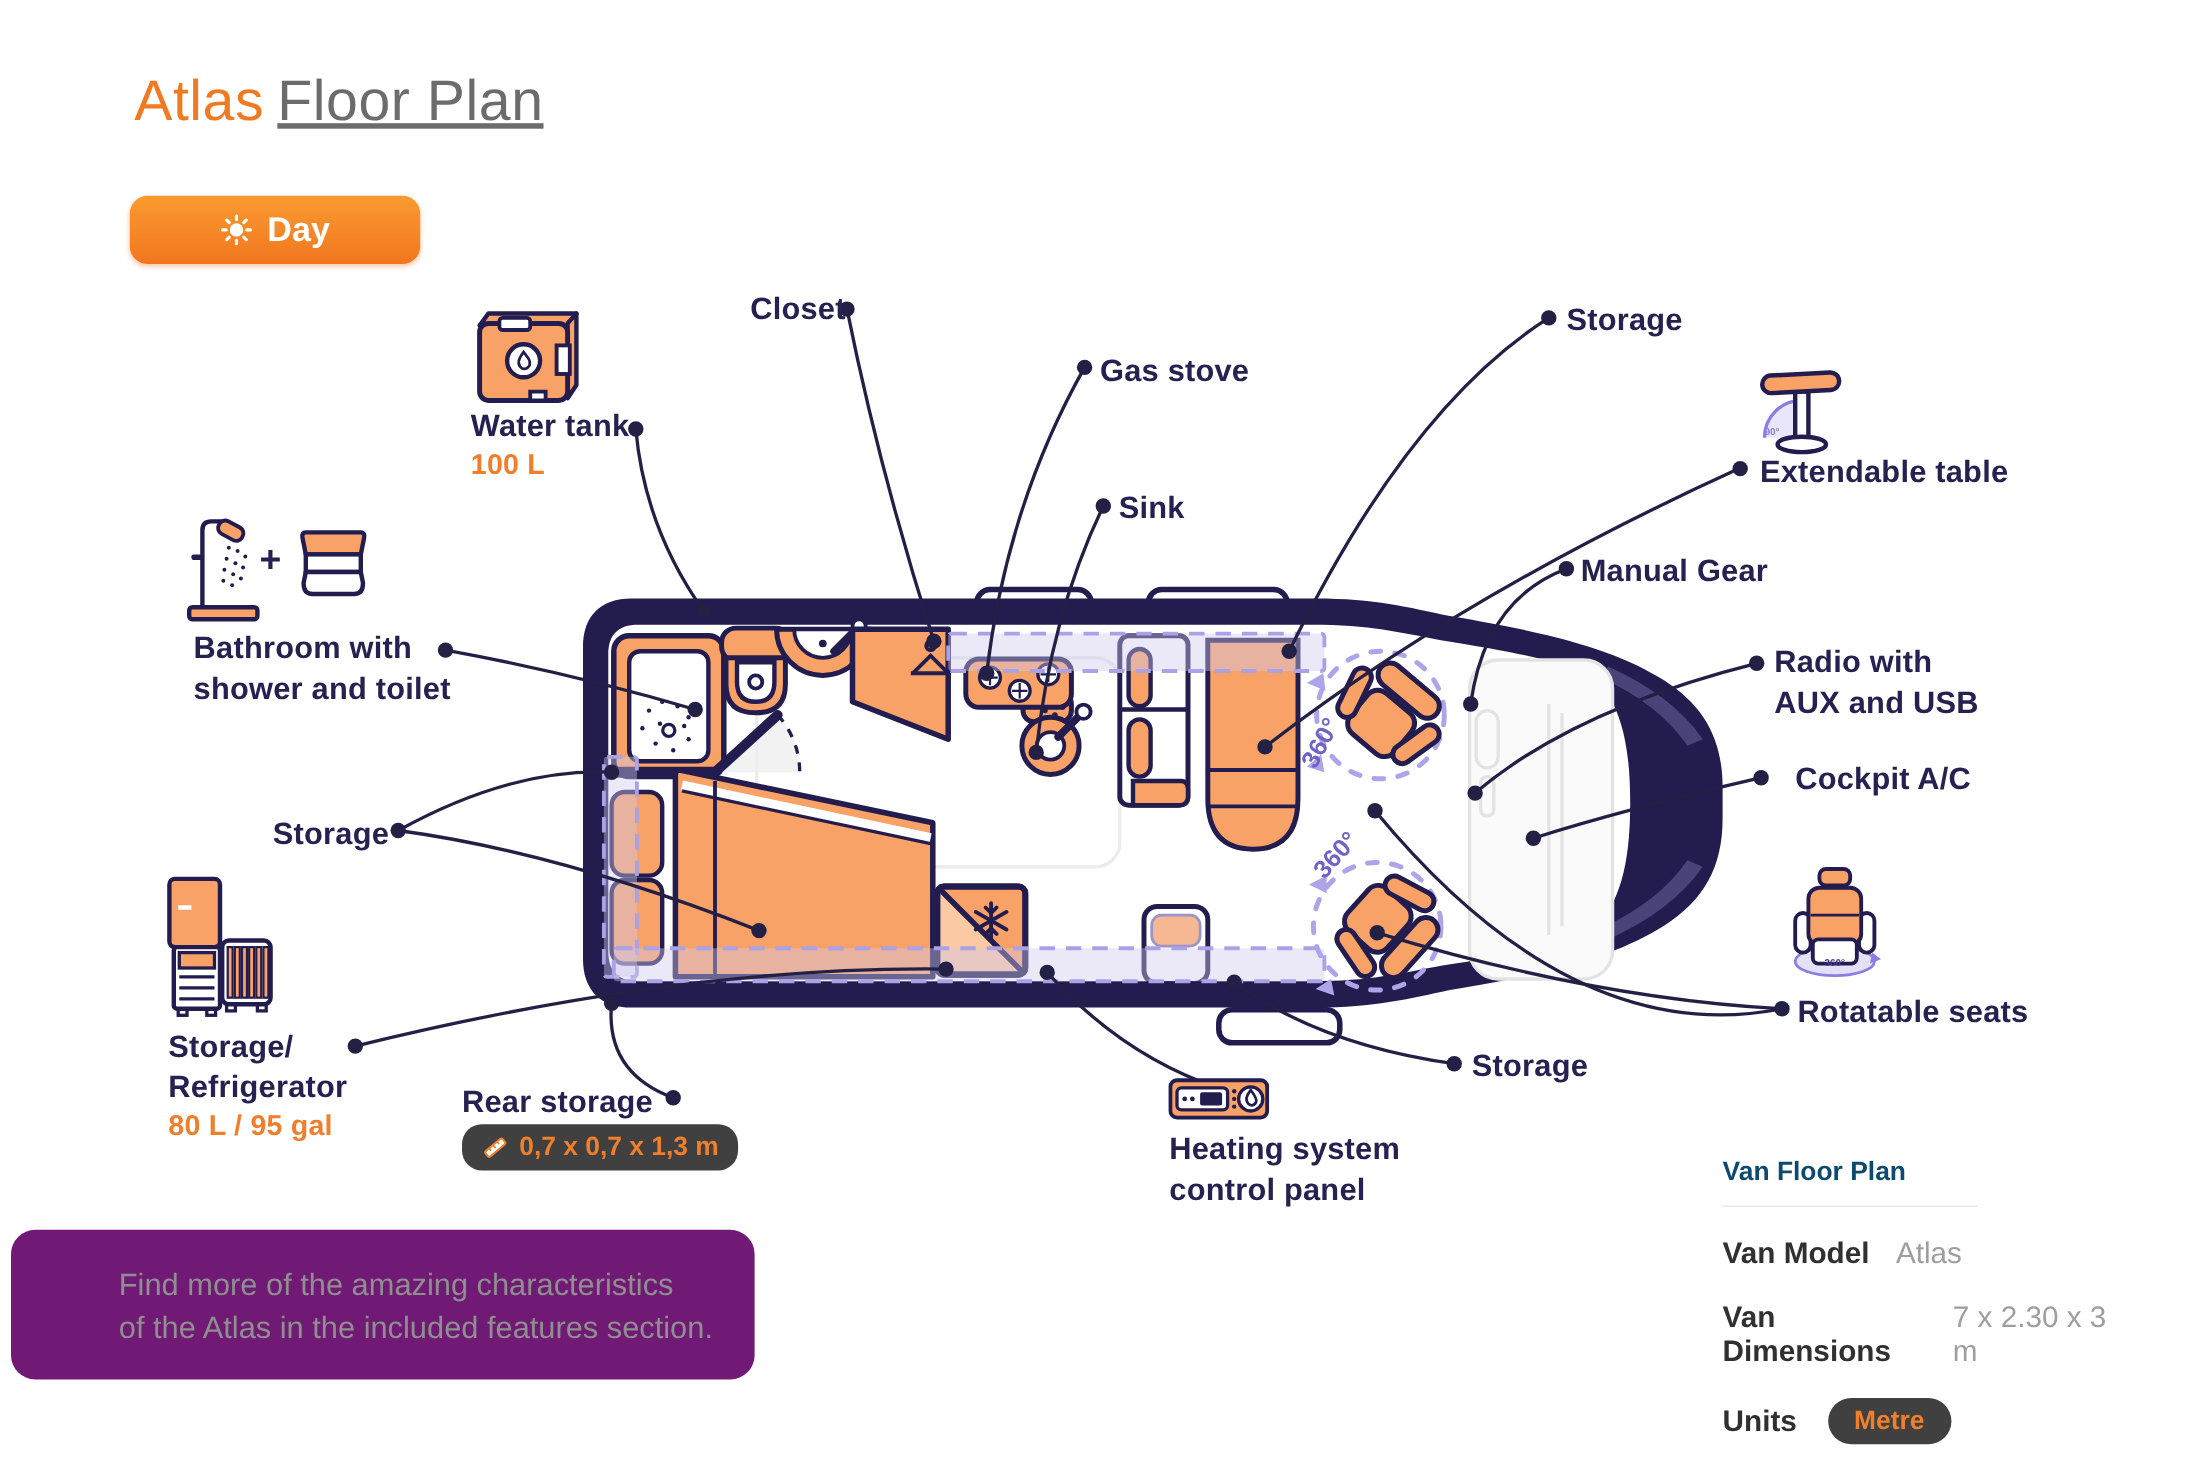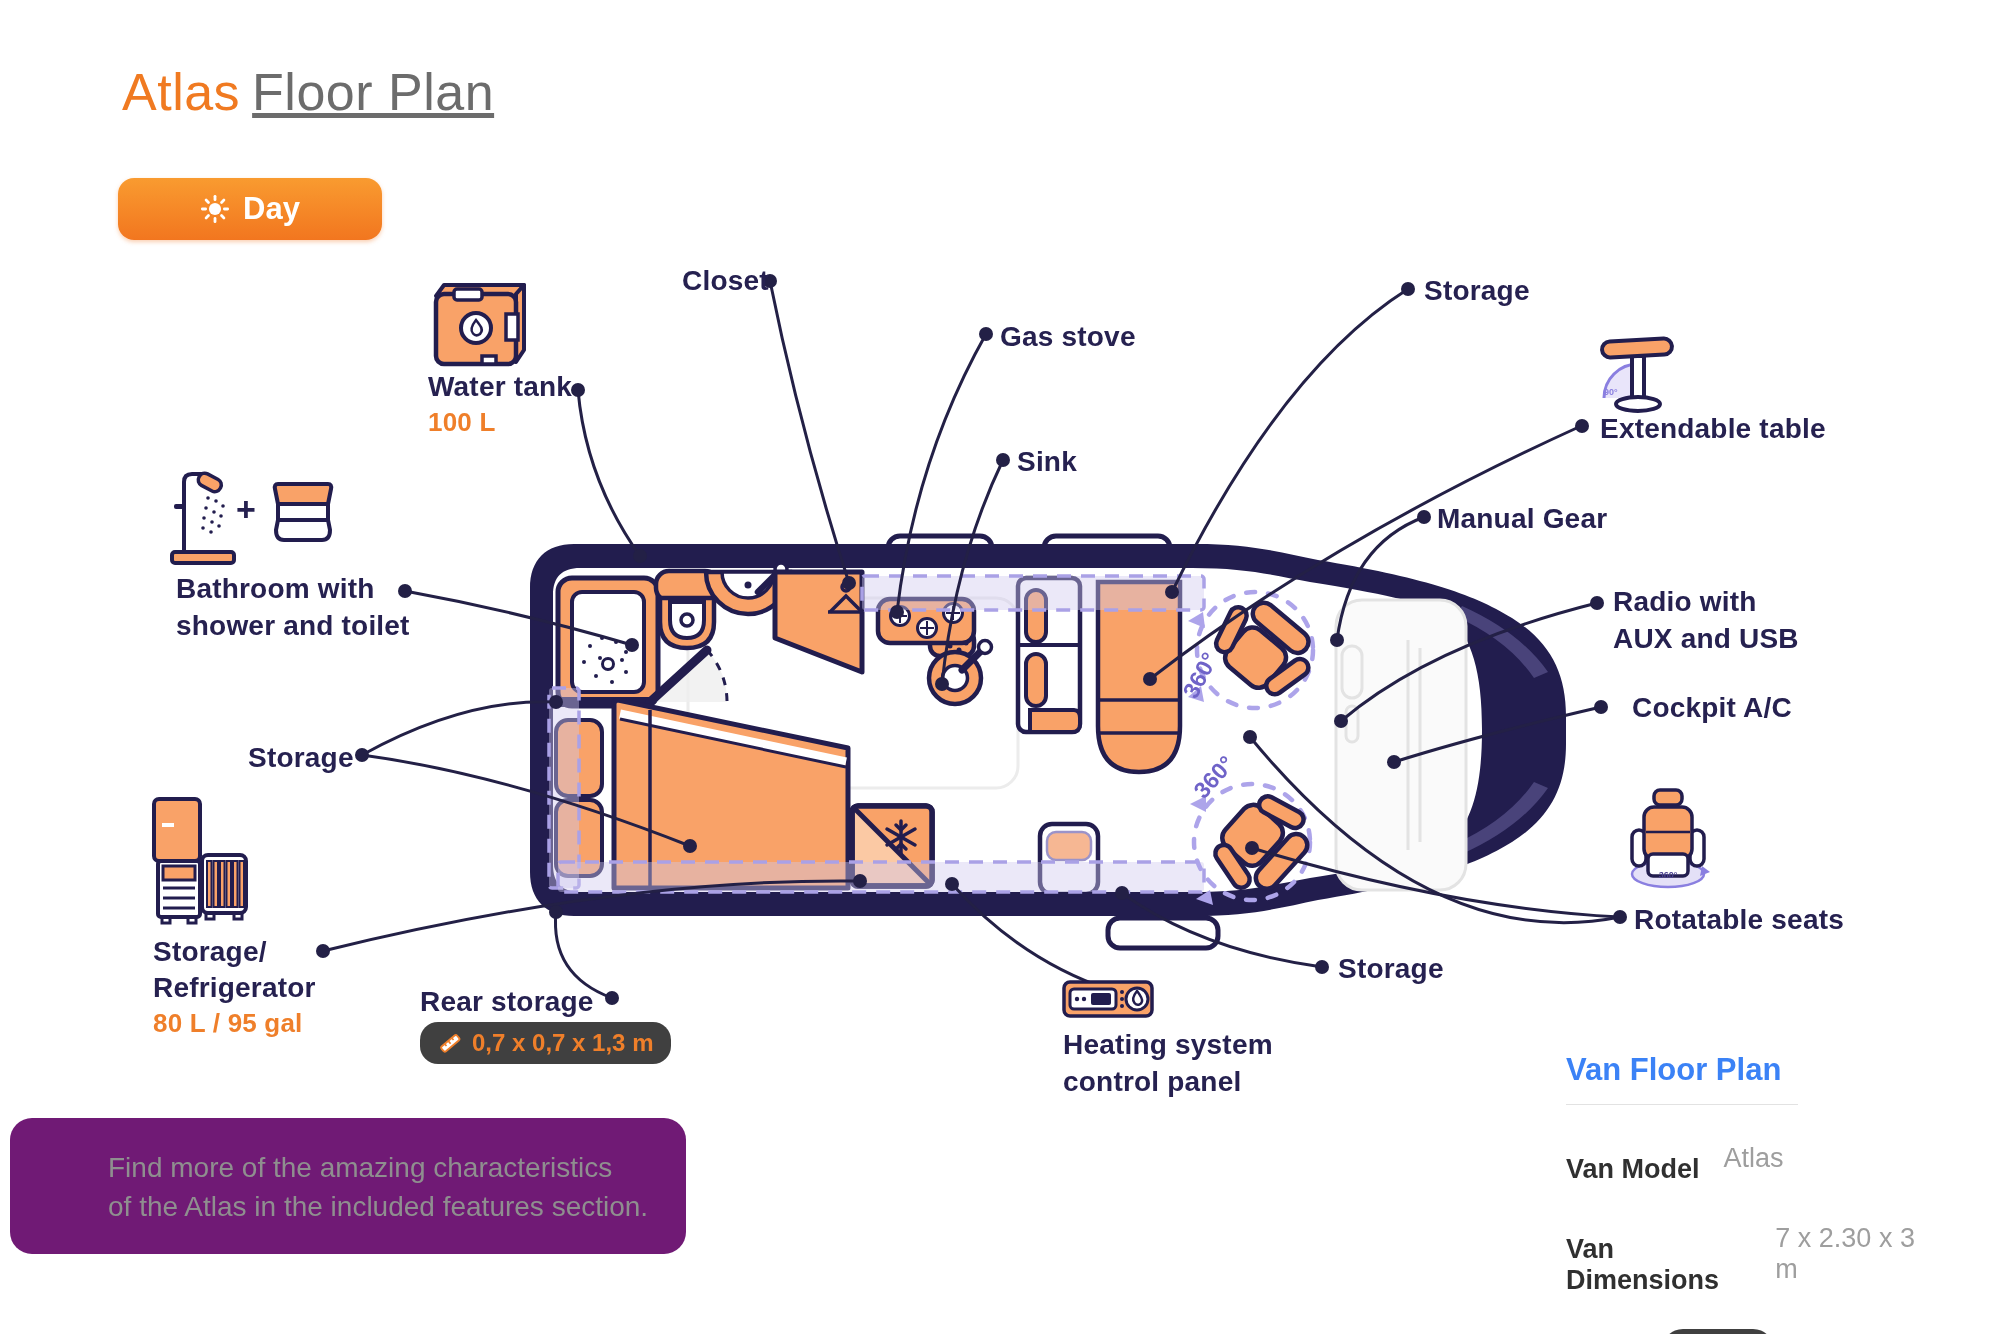--- a/index.html
+++ b/index.html
@@ -29,24 +29,24 @@
     position:absolute;left:420px;top:1022px;display:inline-flex;align-items:center;gap:10px;
     background:#404040;border-radius:18px;padding:7px 18px;color:#ef7f2a;font-size:24px;font-weight:700;white-space:nowrap;
   }
   
   .note-box{
     position:absolute;left:10px;top:1118px;width:676px;height:136px;background:#701a75;border-radius:22px;
     color:#8f8f8f;font-size:28px;line-height:39px;padding:30px 0 0 98px;box-sizing:border-box;
   }
   
   .info-panel{position:absolute;left:1566px;top:1052px;width:360px;}
-  .info-panel h2{margin:0;font-size:31px;font-weight:700;color:#3b82f6;}
+  .info-panel h2{margin:0;font-size:24px;font-weight:700;color:#0c4a6e;}
   .info-panel .rule{width:232px;height:1px;background:#e2e2e2;margin-top:16px;}
   .info-row{display:flex;align-items:center;margin-top:27px;}
-  .info-row .k{font-size:27px;font-weight:700;color:#303030;margin-top:22px;}
+  .info-row .k{font-size:27px;font-weight:700;color:#303030;}
   .info-row .v{font-size:27px;color:#9e9e9e;margin-left:24px;}
   .units-badge{background:#404040;border-radius:999px;padding:7px 24px;color:#ef7f2a;font-size:24px;font-weight:700;margin-left:28px;}
 </style>
 </head>
 <body>
 
 <div class="stage">
 
   <h1 class="page-title"><span class="brand">Atlas</span><span class="rest">Floor Plan</span></h1>
 

